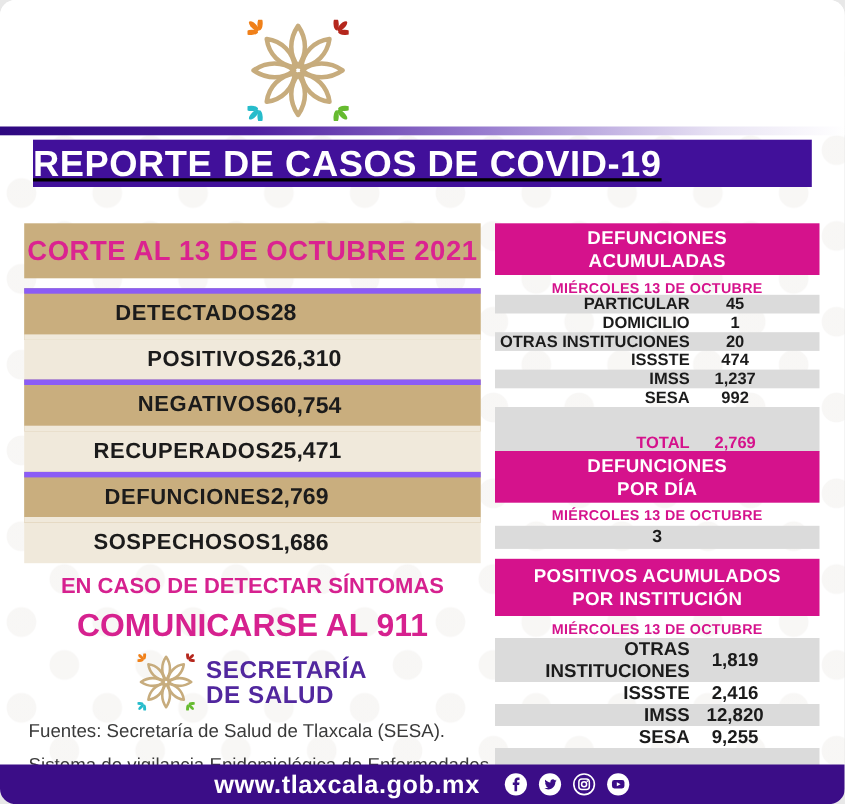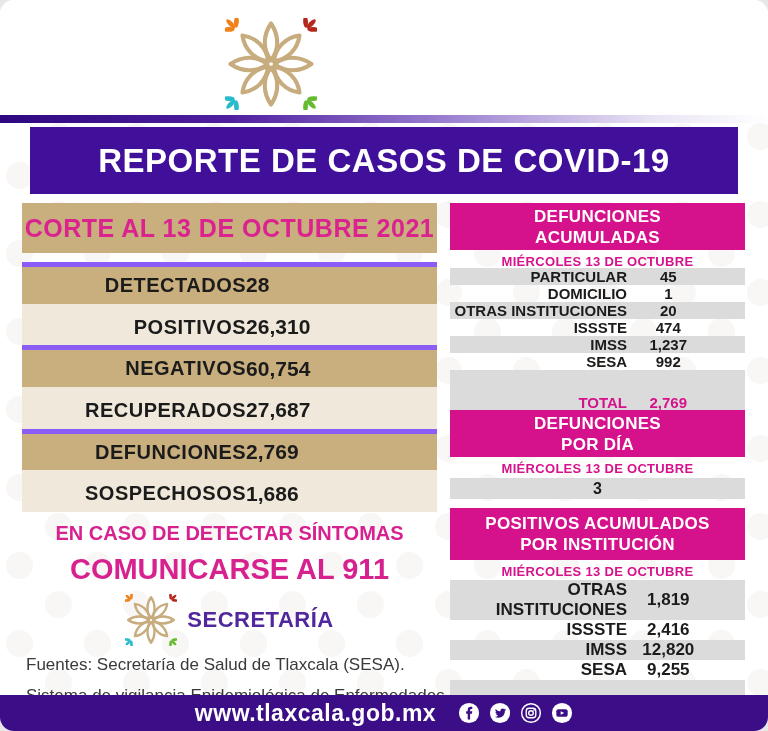--- a/index.html
+++ b/index.html
@@ -16,22 +16,22 @@
   
   .hdr{position:absolute;top:0;left:0;width:768px;height:115px;background:#ffffff;}
   .brand{position:absolute;top:18px;left:225px;display:flex;align-items:center;gap:14px;}
   .brand .flower-lg{width:92px;height:92px;}
   .brand-text{display:flex;flex-direction:column;align-items:center;}
   .brand-name{font-size:38px;font-weight:800;letter-spacing:1px;color:#4A199C;line-height:1.05;}
   .brand-tag{font-size:14px;font-weight:700;letter-spacing:4px;color:#D5128C;margin-top:2px;}
   .strip{position:absolute;top:115px;left:0;width:768px;height:8px;
     background:linear-gradient(90deg,#2E0880 0%,#4F1FA0 30%,#9A7FD0 58%,#E9E4F4 85%,#ffffff 100%);}
   
-  .title-bar{position:absolute;top:127px;left:30px;width:708px;height:67px;background:#41109A;
-    display:flex;align-items:center;justify-content:center;}
+  .title-bar{position:absolute;top:127px;left:30px;width:708px;height:43px;background:#41109A;
+    display:flex;align-items:center;text-decoration:underline;}
   .title-bar span{color:#fff;font-size:33px;font-weight:800;letter-spacing:.5px;}
   
   .corte{position:absolute;top:203px;left:22px;width:415px;height:50px;background:#C9AE7E;
     display:flex;align-items:center;justify-content:center;}
   .corte span{color:#DB2390;font-size:25px;font-weight:800;letter-spacing:.5px;}
   .stats{position:absolute;top:262px;left:22px;width:415px;height:250px;background:#F0E9DB;
     display:flex;flex-direction:column;}
   .stat-row{flex:1;display:flex;align-items:center;}
   .stat-row.tan{background:#C9AE7E;border-top:5px solid #8b5cf6;border-bottom:5px solid #F0E9DB;}
   .stat-label{width:54%;text-align:right;font-size:20px;font-weight:800;color:#1b1b1b;letter-spacing:.5px;}
@@ -139,41 +139,42 @@
     <div class="stat-row">
       <div class="stat-label">POSITIVOS</div>
       <div class="stat-value">26,310</div>
     </div>
     <div class="stat-row tan">
       <div class="stat-label">NEGATIVOS</div>
       <div class="stat-value">60,754</div>
     </div>
     <div class="stat-row">
       <div class="stat-label">RECUPERADOS</div>
-      <div class="stat-value">27,687</div>
+      <div class="stat-value">25,471</div>
     </div>
     <div class="stat-row tan">
       <div class="stat-label">DEFUNCIONES</div>
       <div class="stat-value">2,769</div>
     </div>
     <div class="stat-row">
       <div class="stat-label">SOSPECHOSOS</div>
       <div class="stat-value">1,686</div>
     </div>
   </div>
 
   <div class="notice1">EN CASO DE DETECTAR SÍNTOMAS</div>
   <div class="notice2">COMUNICARSE AL 911</div>
 
   <div class="ministry">
     <svg class="flower-sm" viewBox="0 0 100 100">
         <use href="#flower"></use>
       </svg>
     <div class="ministry-text">
       <b>SECRETARÍA</b>
+      <b>DE SALUD</b>
     </div>
   </div>
 
   <div class="sources">
     <div>Fuentes:  Secretaría de Salud de Tlaxcala (SESA).</div>
     <div>Sistema de vigilancia Epidemiológica de Enfermedades Respiratorias (SISVER).</div>
   </div>
 
   <div class="rp-head" style="top:203px;height:47px;">
     <span>DEFUNCIONES</span>

